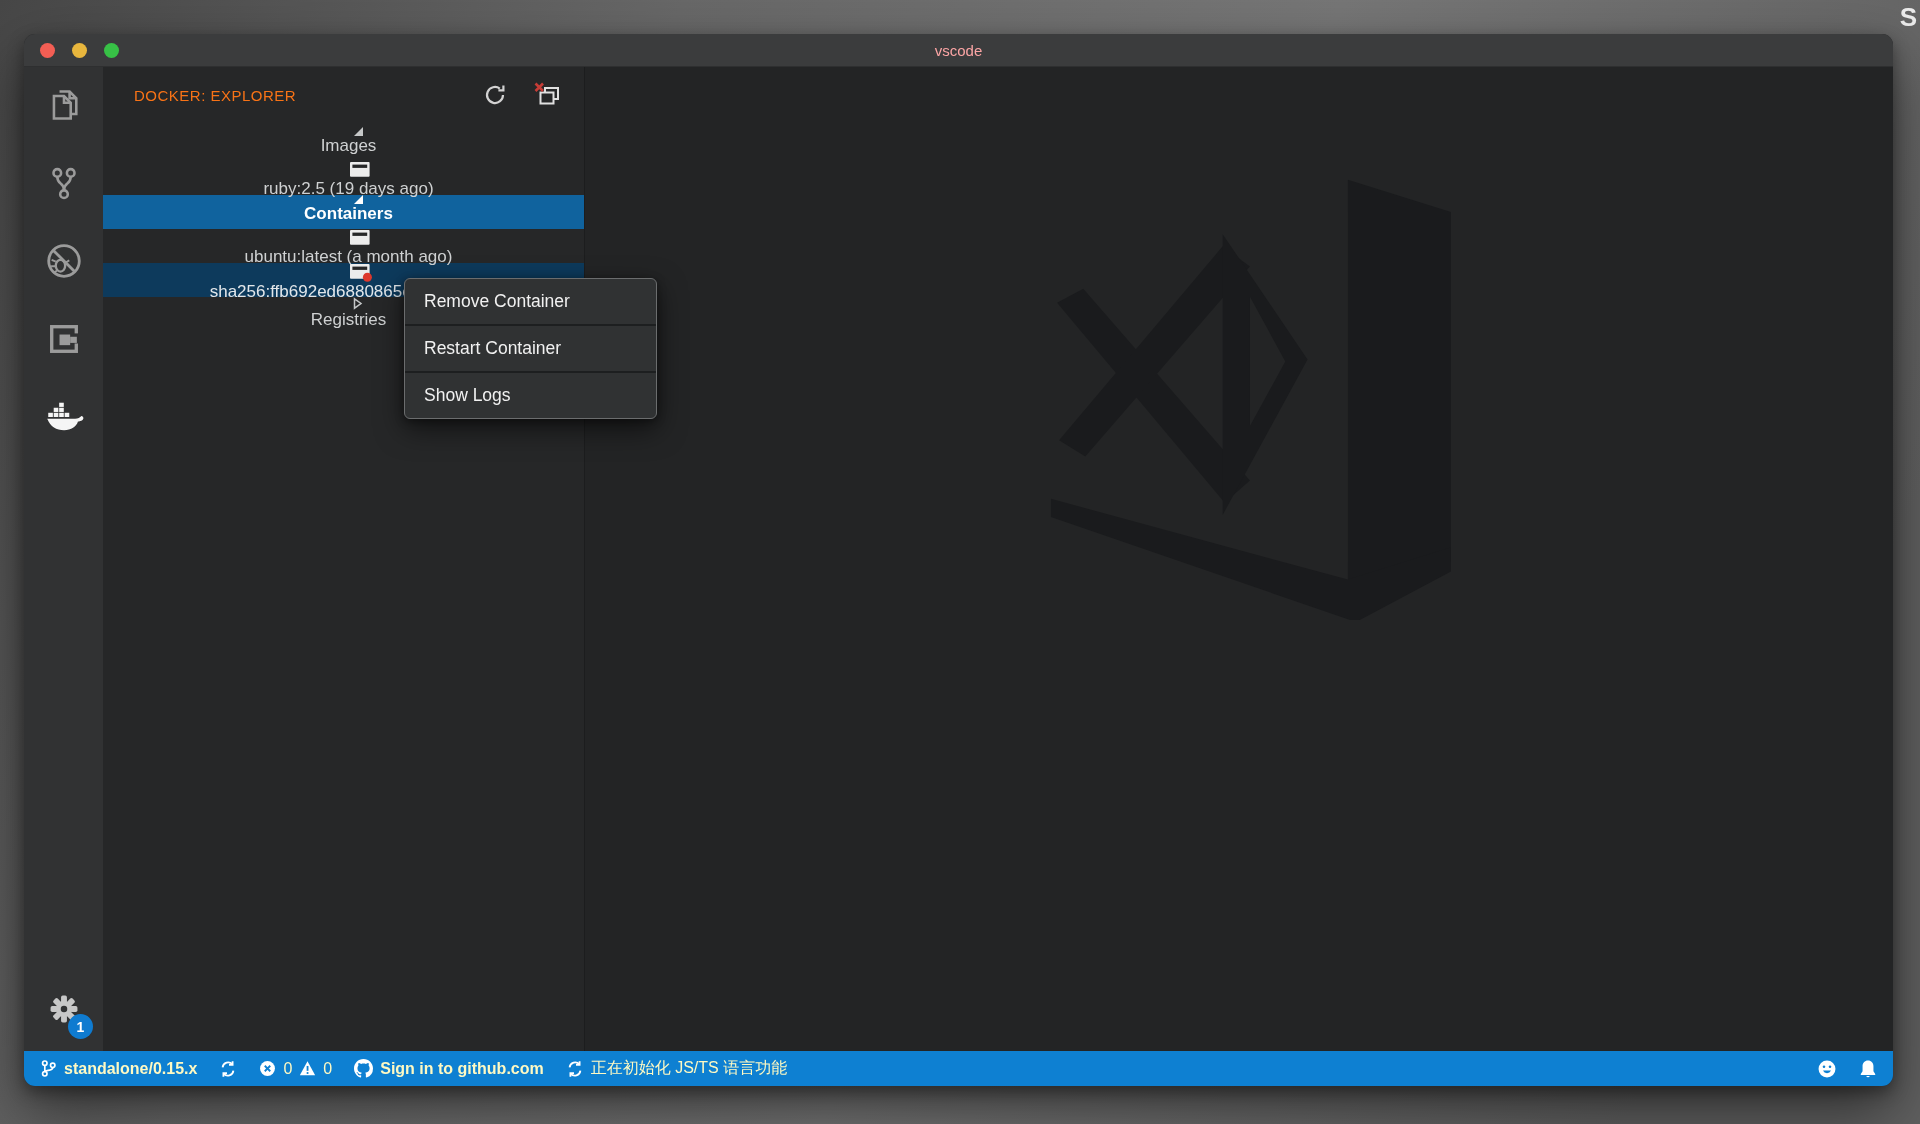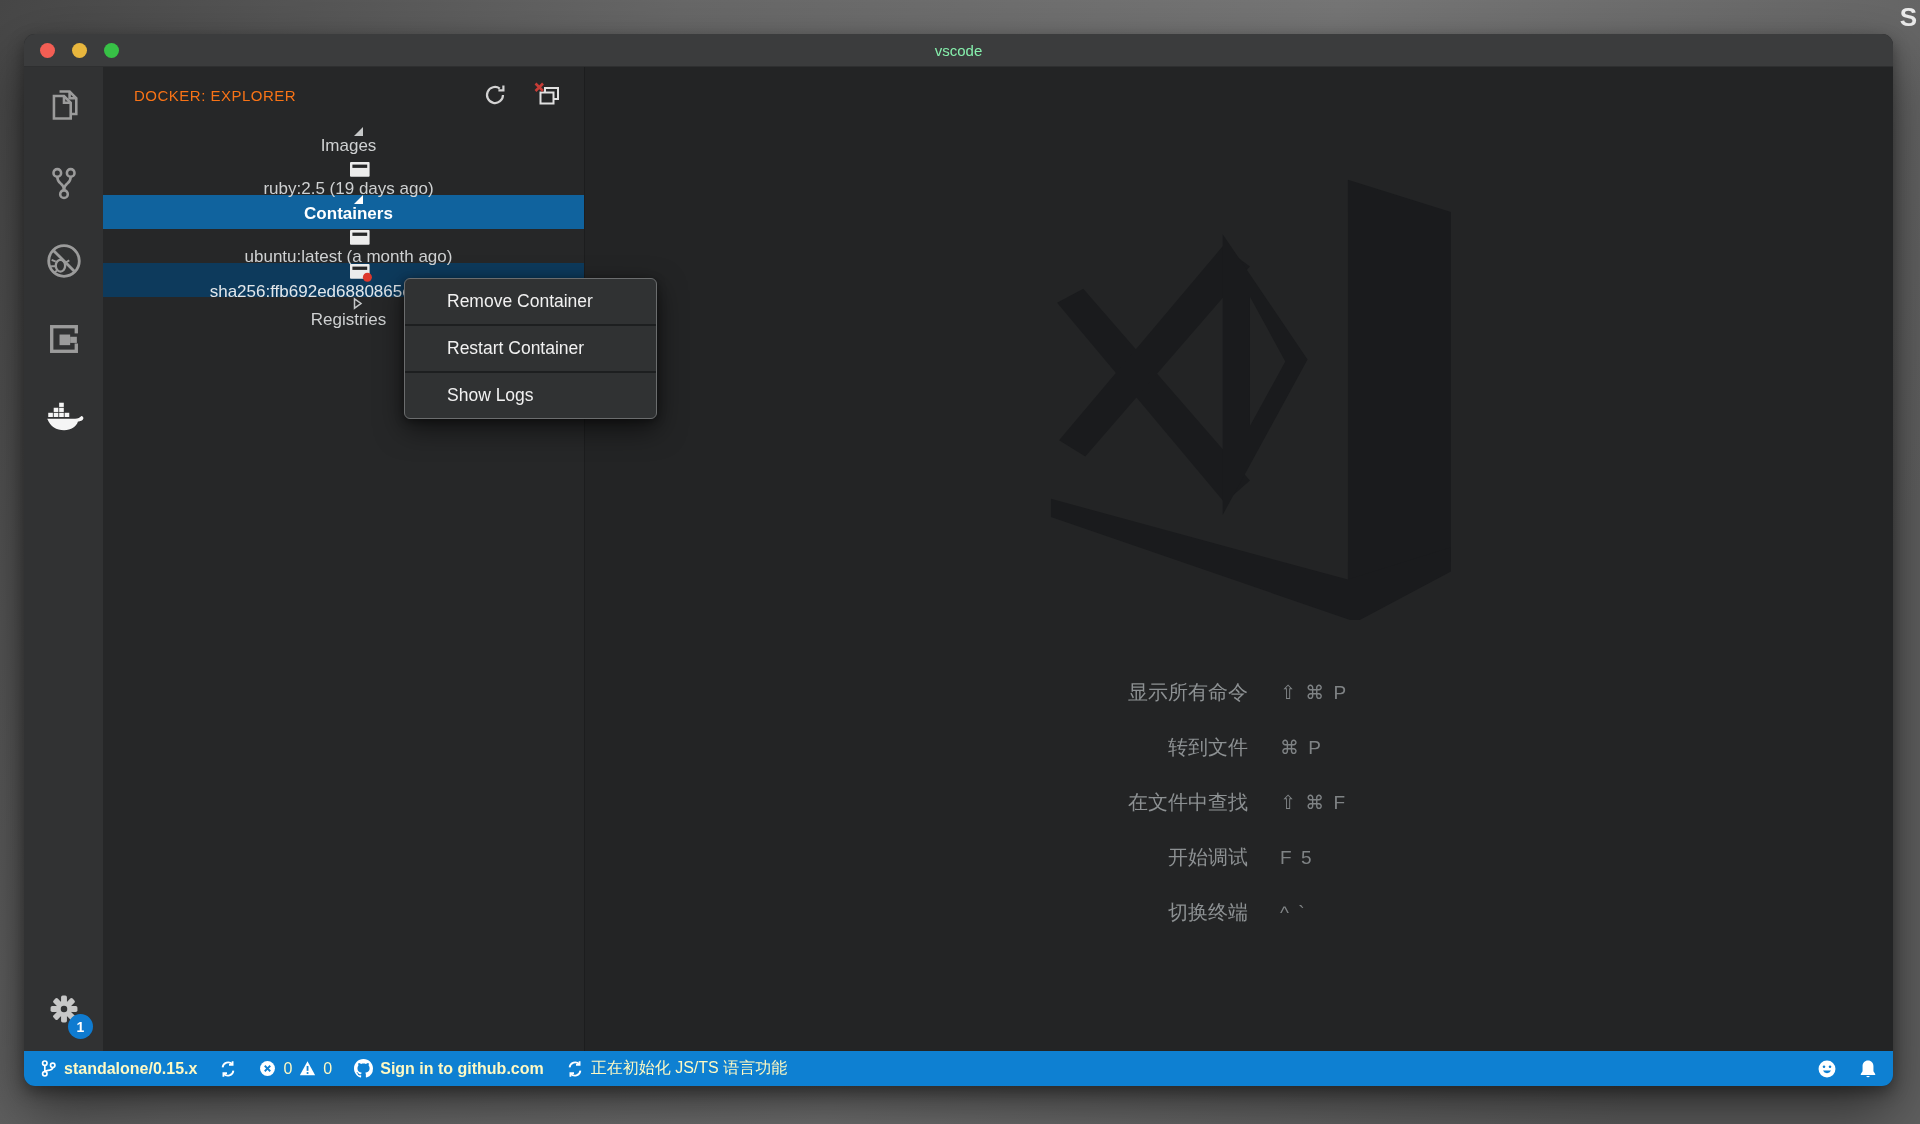--- a/index.html
+++ b/index.html
@@ -14,21 +14,21 @@
     border-radius:11px; overflow:hidden; background:#232425;
     box-shadow:0 26px 60px rgba(0,0,0,.5), 0 6px 16px rgba(0,0,0,.38); }
 
   
   .titlebar { position:absolute; left:0; top:0; right:0; height:33px; background:#3b3c3d;
     border-bottom:1px solid #2e2f30; display:flex; align-items:center; justify-content:center; }
   .tl { position:absolute; top:9px; width:15px; height:15px; border-radius:50%; }
   .tl.red   { left:16px; background:#f35e54; }
   .tl.yellow{ left:48px; background:#e8b63d; }
   .tl.green { left:80px; background:#37c146; }
-  .win-title { color:#86efac; font-size:15px;text-align:right; }
+  .win-title { color:#fca5a5; font-size:15px;text-align:right; }
 
   
   .main { position:absolute; left:0; top:33px; right:0; bottom:35px; display:flex; }
 
   .activitybar { flex:none; width:79px; background:#313233; position:relative; padding-top:5px; }
   .ab-item { width:79px; height:66px; margin-bottom:12px;
     display:flex; align-items:center; justify-content:center; cursor:pointer; }
   .gear-wrap { position:absolute; bottom:12px; left:0; width:79px; height:60px;
     display:flex; align-items:center; justify-content:center; }
   .badge { position:absolute; right:10px; bottom:0; width:25px; height:25px; border-radius:50%;
@@ -58,21 +58,21 @@
   .logo { position:absolute; left:455px; top:48px; }
   .shortcuts { position:absolute; left:383px; top:598px; }
   .sc-row { display:flex; align-items:center; height:55px; }
   .sc-label { width:280px; text-align:right; font-size:20px; color:#8d9193; }
   .sc-keys { margin-left:32px; font-size:19px; color:#7f8385; letter-spacing:2px; }
 
   
   .menu { position:absolute; left:380px; top:244px; width:253px; background:var(--menu-bg,#303233);
     border:1px solid #6b6d6e; border-radius:6px; overflow:hidden; z-index:10;
     box-shadow:0 10px 28px rgba(0,0,0,.55), 0 2px 8px rgba(0,0,0,.4); }
-  .menu-item { height:45px; display:flex; align-items:center; padding-left:42px;
+  .menu-item { height:45px; display:flex; align-items:center; padding-left:19px;
     color:#f1f1f1; font-size:17.5px; cursor:pointer;border-radius:6px; }
   .menu-sep { height:2px; background:#1d1f20; }
 
   
   .statusbar { position:absolute; left:0; right:0; bottom:0; height:35px;
     background:var(--status-bar-blue,#0e80d2); color:#fef9c3; font-size:16px;
     display:flex; align-items:center; padding:0 16px; gap:22px; }
   .st-item { display:flex; align-items:center; gap:7px; cursor:pointer; white-space:nowrap; }
   .st-item.strong { font-weight:600; }
   .st-spacer { flex:1; }
@@ -246,42 +246,20 @@
         <div class="logo">
           <svg width="430" height="505" viewBox="0 0 420 500" fill="#1a1b1d">
             <path d="M14 186 L40 172 L205 362 L180 384 Z"></path>
             <path d="M16 322 L42 338 L205 150 L178 130 Z"></path>
             <path d="M178 118 L262 242 L178 396 Z M205 180 L205 308 L240 244 Z" fill-rule="evenodd"></path>
             <path d="M302 64 L404 96 L404 442 L302 478 Z"></path>
             <path d="M8 380 L302 460 L404 428 L404 452 L310 502 L8 398 Z"></path>
           </svg>
         </div>
 
-        <div class="shortcuts">
-          <div class="sc-row">
-            <span class="sc-label">显示所有命令</span>
-            <span class="sc-keys">⇧ ⌘ P</span>
-          </div>
-          <div class="sc-row">
-            <span class="sc-label">转到文件</span>
-            <span class="sc-keys">⌘ P</span>
-          </div>
-          <div class="sc-row">
-            <span class="sc-label">在文件中查找</span>
-            <span class="sc-keys">⇧ ⌘ F</span>
-          </div>
-          <div class="sc-row">
-            <span class="sc-label">开始调试</span>
-            <span class="sc-keys">F 5</span>
-          </div>
-          <div class="sc-row">
-            <span class="sc-label">切换终端</span>
-            <span class="sc-keys">^ `</span>
-          </div>
-        </div>
       </div>
     </div>
 
     <div class="menu">
       <div class="menu-item">Remove Container</div>
       <div class="menu-sep"></div>
       <div class="menu-item">Restart Container</div>
       <div class="menu-sep"></div>
       <div class="menu-item">Show Logs</div>
     </div>

